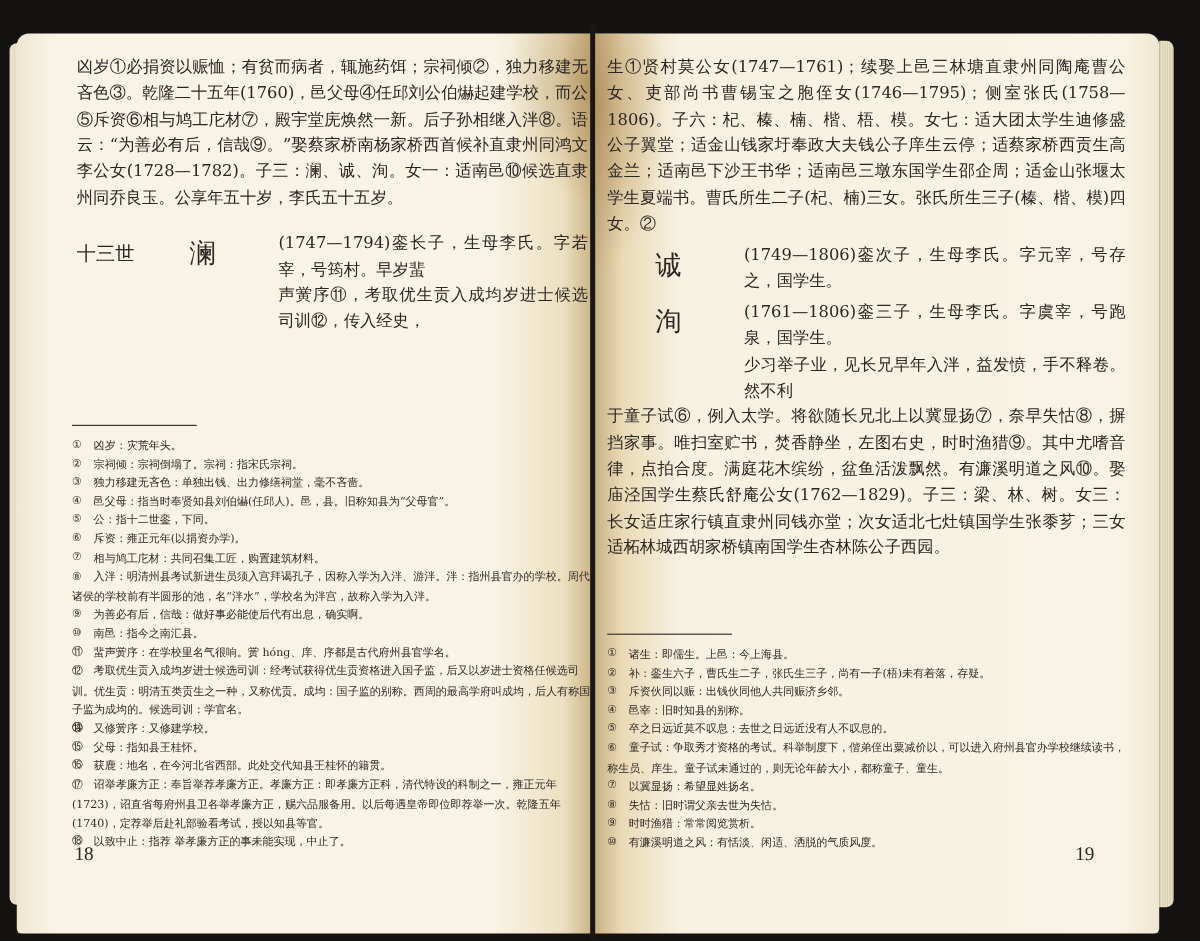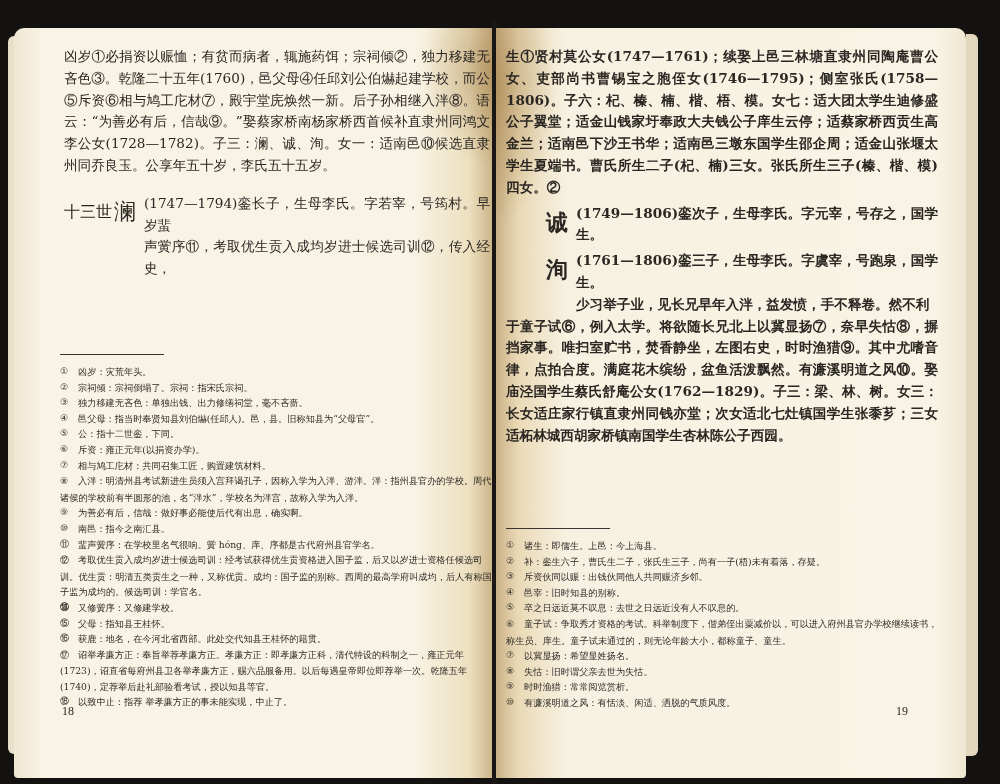--- a/index.html
+++ b/index.html
@@ -35,33 +35,33 @@
   .edge-left {
     position: absolute; left: 8px; top: 36px; width: 8px; height: 718px;
     background: repeating-linear-gradient(to right, #e2d8c0 0px, #f0e8d4 2px);
     border-radius: 6px 0 0 6px;
   }
   .body-text { position: absolute; font-size: 13.6px; line-height: 21.8px; text-align: justify; }
   .left .body-text { left: 50px; width: 426px; }
   .right .body-text { left: 10px; width: 432px; }
   .para { margin: 0; text-indent: 0; }
   .entry { position: relative; margin-top: 16px; }
-  .entry-head { display: flex; align-items: flex-start; }
+  .entry-head { display: flex; align-items: flex-start; gap: 44px; }
   .gen-label { font-size: 16px; margin-top: 8px; margin-right: 2px; white-space: nowrap; }
   .big-name { font-size: 22px; line-height: 26px; margin-top: 6px; margin-right: 8px; }
   .entry-head-lines { flex: 1; }
   .footrule { position: absolute; height: 1px; background: #3a3430; width: 104px; }
   .notes { position: absolute; font-size: 9.2px; line-height: 15.6px; color: #2e2a26; }
   .left .notes { left: 46px; width: 432px; }
   .right .notes { left: 10px; width: 436px; }
   .note { padding-left: 18px; position: relative; }
   .note .num { position: absolute; left: 0; top: 0; font-size: 9px; }
   .note.wrap { padding-left: 0; text-indent: 18px; }
   .note.wrap .num { position: static; display: inline-block; text-indent: 0; width: 18px; margin-left: -18px; }
-  .page-num { position: absolute; font-size: 12px; font-family: "Liberation Serif", serif; color: #2a2622; }
+  .page-num { position: absolute; font-size: 16px; font-family: "Liberation Serif", serif; color: #2a2622; }
   .left .page-num { left: 48px; top: 676px; }
   .right .page-num { left: 400px; top: 676px; }
   .stain-left { position: absolute; right: 0; top: 0; width: 70px; height: 140px; background: radial-gradient(ellipse at 100% 30%, rgba(150,110,50,0.45), rgba(150,110,50,0) 70%); }
   .stain-right { position: absolute; left: 0; top: 0; width: 60px; height: 200px; background: radial-gradient(ellipse at 0% 30%, rgba(150,110,50,0.45), rgba(150,110,50,0) 70%); }
 </style>
 </head>
 <body>
 
 <div class="book">
   <div class="edge-left"></div>
@@ -105,21 +105,21 @@
       <div class="note"><span class="num">⑱</span><span>以致中止：指荐 举孝廉方正的事未能实现，中止了。</span></div>
     </div>
 
     <div class="page-num">18</div>
   </div>
 
   <div class="gutter"></div>
 
   <div class="page right">
     <div class="stain-right"></div>
-    <div class="body-text" style="top:18px;font-weight:bold;">
+    <div class="body-text" style="top:18px;">
       <p class="para">生①贤村莫公女(1747—1761)；续娶上邑三林塘直隶州同陶庵曹公女、吏部尚书曹锡宝之胞侄女(1746—1795)；侧室张氏(1758—1806)。子六：杞、榛、楠、楷、梧、模。女七：适大团太学生迪修盛公子翼堂；适金山钱家圩奉政大夫钱公子庠生云停；适蔡家桥西贡生高金兰；适南邑下沙王书华；适南邑三墩东国学生邵企周；适金山张堰太学生夏端书。曹氏所生二子(杞、楠)三女。张氏所生三子(榛、楷、模)四女。②</p>
 
       <div class="entry" style="margin-top:4px;">
         <div class="entry-head" style="padding-left:40px;">
           <span class="big-name">诚</span>
           <div class="entry-head-lines">
             <div>(1749—1806)銮次子，生母李氏。字元宰，号存之，国学生。</div>
           </div>
         </div>
       </div>

